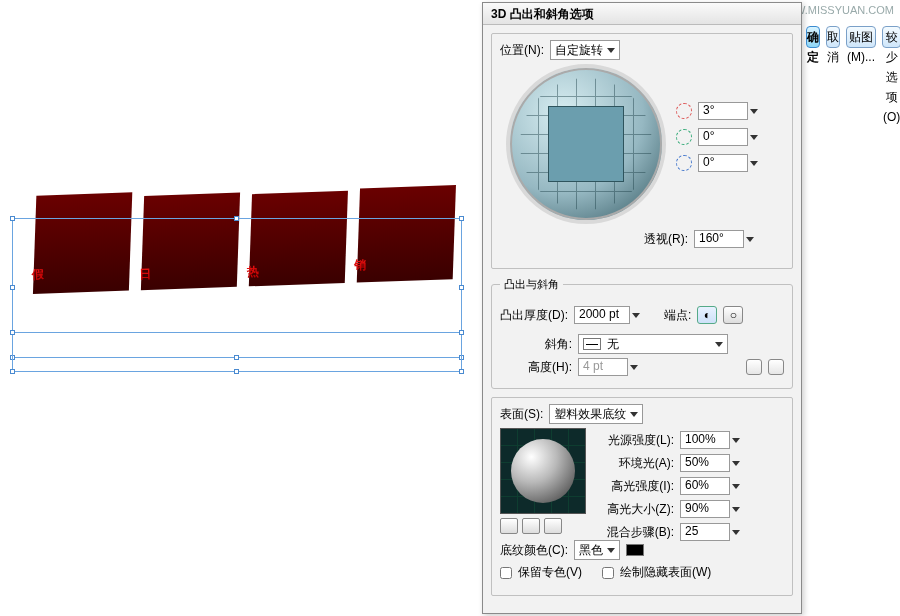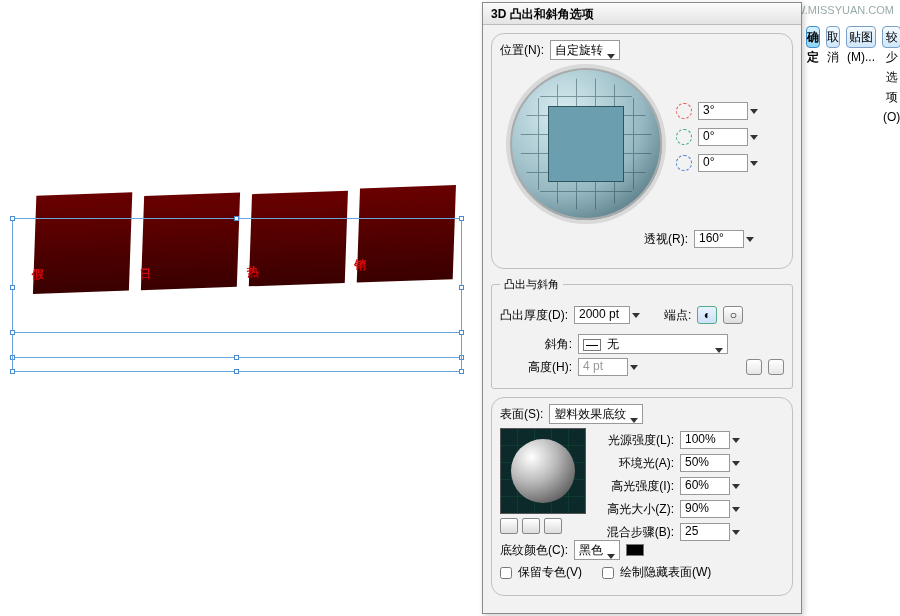--- a/index.html
+++ b/index.html
@@ -8,24 +8,24 @@
 .art{position:absolute;left:18px;top:170px;width:440px;height:165px}
 .art svg{width:100%;height:100%}
 .bbox{position:absolute;left:12px;top:218px;width:450px;height:140px;border:1px solid #6aa4e0}
 .bb2{top:332px;height:40px}
 .hnd{position:absolute;width:5px;height:5px;background:#fff;border:1px solid #4a8ad0}
 .watermark{position:absolute;right:6px;top:4px;color:#9aa;font-size:11px}
 .wm2{right:100px}
 .dialog{position:absolute;left:482px;top:2px;width:320px;height:612px;background:#f2f2f2;border:1px solid #8a8a8a;box-shadow:2px 2px 6px rgba(0,0,0,.2)}
 .titlebar{height:22px;background:linear-gradient(#fafafa,#e4e4e4);border-bottom:1px solid #bbb;padding:3px 8px;font-weight:bold}
 .body{padding:8px;position:relative}
-.group{border:1px solid #c0c0c0;border-radius:13px;padding:10px 8px 8px;margin-bottom:8px;position:relative}
+.group{border:1px solid #c0c0c0;border-radius:2px;padding:10px 8px 8px;margin-bottom:8px;position:relative}
 .row{display:flex;align-items:center;gap:6px;margin:4px 0}
 .lbl{text-align:right;flex:0 0 auto}
-.sel{display:inline-flex;align-items:flex-end;background:#fff;border:1px solid #999;height:20px;padding:0 4px;gap:4px}
+.sel{display:inline-flex;align-items:center;background:#fff;border:1px solid #999;height:20px;padding:0 4px;gap:4px}
 .sel .arrow{width:0;height:0;border-left:4px solid transparent;border-right:4px solid transparent;border-top:5px solid #333}
 .inp{background:#fff;border:1px solid #999;height:18px;width:50px;padding:0 4px;text-align:left}
 .step{display:inline-flex;align-items:center}
 .step .arrow{width:0;height:0;border-left:4px solid transparent;border-right:4px solid transparent;border-top:5px solid #333;margin-left:2px}
 .trackball{width:160px;height:160px;border-radius:50%;background:radial-gradient(circle at 35% 30%,#d8eef2,#96b8c2 55%,#2e545d 100%);border:4px solid #d9d9d9;box-shadow:inset 0 0 0 2px #aaa;position:relative;margin:4px 0 6px 6px}
 .trackball .cube{position:absolute;left:50%;top:50%;width:76px;height:76px;background:#6b9eae;border:1px solid #2e545d;transform:translate(-50%,-50%)}
 .trackball .grid{position:absolute;inset:10px;border-radius:50%;background:repeating-linear-gradient(0deg,transparent 0 18px,#1d4048 18px 19px),repeating-linear-gradient(90deg,transparent 0 18px,#1d4048 18px 19px);opacity:.45}
 .axisrows{position:absolute;left:184px;top:60px}
 .axisrows .row{margin:8px 0}
 .axicon{width:16px;height:16px;display:inline-block;border-radius:50%;border:1px dashed}

